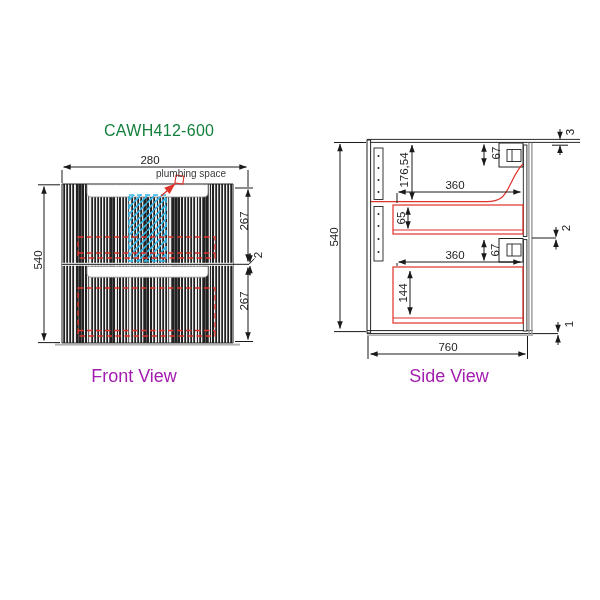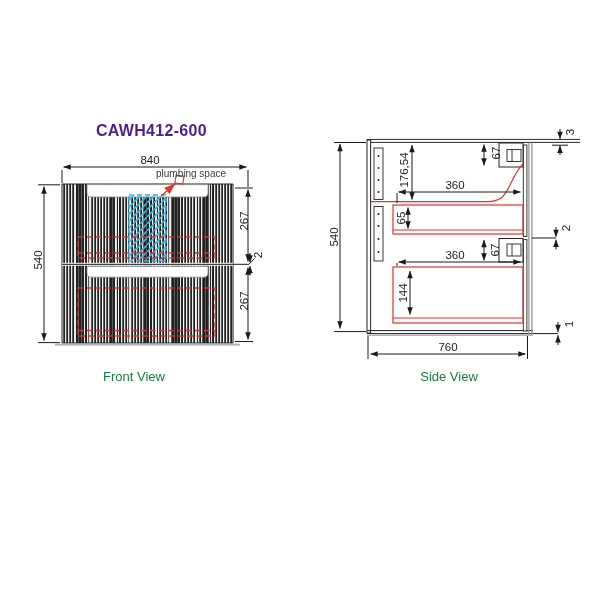--- a/index.html
+++ b/index.html
@@ -3,23 +3,23 @@
 <meta charset="utf-8">
 <style>
   html,body{margin:0;padding:0;background:#fff;}
   #canvas{position:relative;width:600px;height:600px;background:#fff;overflow:hidden;
           font-family:"Liberation Sans", sans-serif;color:#1d1d1d;}
   #linework{position:absolute;left:0;top:0;z-index:2;}
   .lbl{position:absolute;z-index:3;white-space:nowrap;transform:translate(-50%,-50%);
        font-size:11.5px;color:#1d1d1d;}
   .vlbl{position:absolute;z-index:3;white-space:nowrap;transform:translate(-50%,-50%) rotate(-90deg);
        font-size:11.5px;color:#1d1d1d;}
-  .title{position:absolute;left:96px;top:122px;z-index:3;font-size:16px;color:#4c1d95;
-       letter-spacing:0.3px;font-weight:bold;}
-  .viewlbl{font-size:13px;color:#15803d;}
+  .title{position:absolute;left:104px;top:122px;z-index:3;font-size:16px;color:#15803d;
+       letter-spacing:0.3px;}
+  .viewlbl{font-size:18px;color:#a21caf;}
   .small{font-size:10px;color:#3a3a3a;}
   #fluted{position:absolute;left:62px;top:184px;width:171px;height:159px;z-index:1;
       background:
         repeating-linear-gradient(90deg, rgba(255,255,255,0.85) 0 1px, rgba(255,255,255,0) 1px 13.4px),
         repeating-linear-gradient(90deg, #ededed 0 0.8px, #5a5a5a 0.8px 1.7px, #222 1.7px 3.1px);}
 </style>
 </head>
 <body>
 
 <div id="canvas">
@@ -148,21 +148,21 @@
         <line x1="556" y1="249.5" x2="556" y2="239.7" marker-end="url(#ab)"></line>
         <path d="M533,333.6 H558"></path>
         <line x1="558" y1="322" x2="558" y2="331.9" marker-end="url(#ab)"></line>
         <line x1="558" y1="345" x2="558" y2="335.2" marker-end="url(#ab)"></line>
       </g>
     </g>
   </svg>
 
   <div class="title">CAWH412-600</div>
 
-  <div class="lbl" style="left:150px;top:160px;">840</div>
+  <div class="lbl" style="left:150px;top:160px;">280</div>
   <div class="lbl small" style="left:191px;top:172.5px;">plumbing space</div>
   <div class="vlbl" style="left:38px;top:260px;">540</div>
   <div class="vlbl" style="left:244px;top:221px;">267</div>
   <div class="vlbl" style="left:244px;top:301px;">267</div>
   <div class="vlbl" style="left:258px;top:255px;">2</div>
   <div class="lbl viewlbl" style="left:134px;top:376px;">Front View</div>
 
   <div class="vlbl" style="left:334px;top:237px;">540</div>
   <div class="vlbl" style="left:404px;top:170px;">176,54</div>
   <div class="vlbl" style="left:496px;top:152.5px;">67</div>

